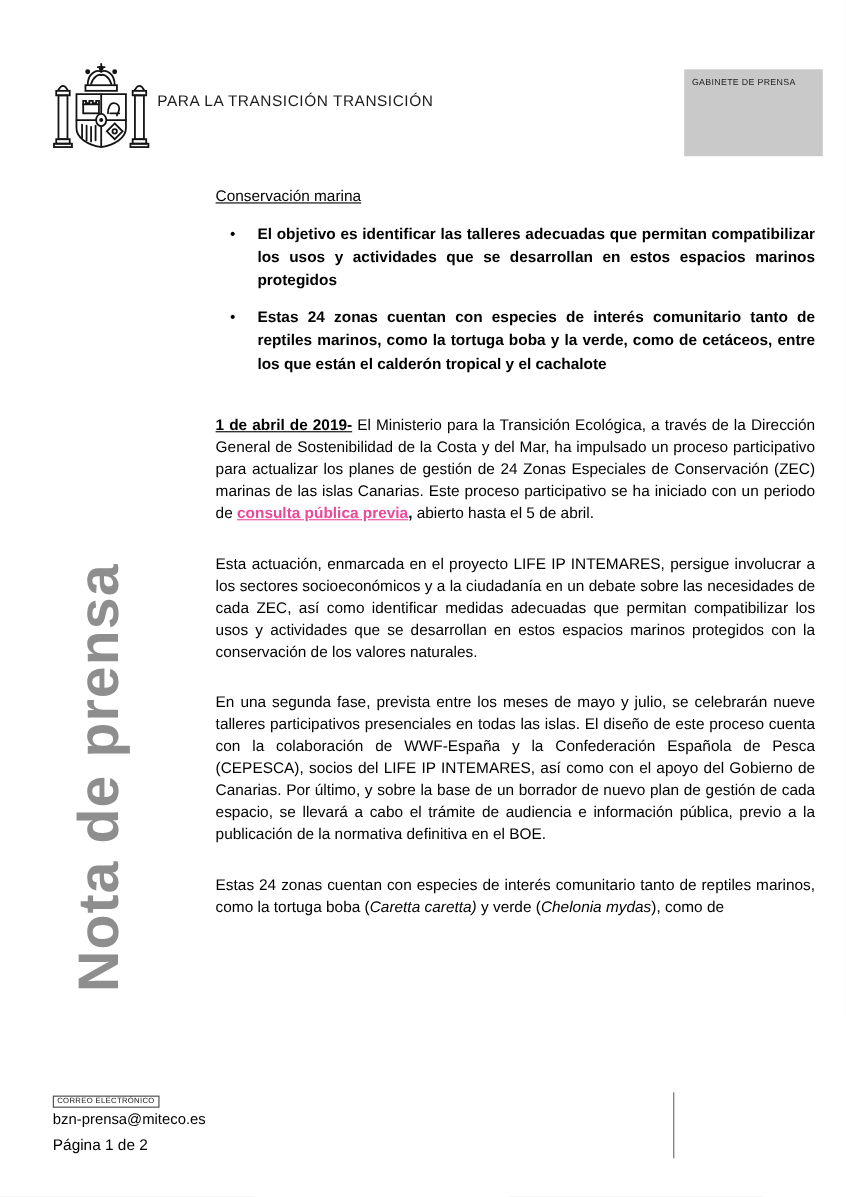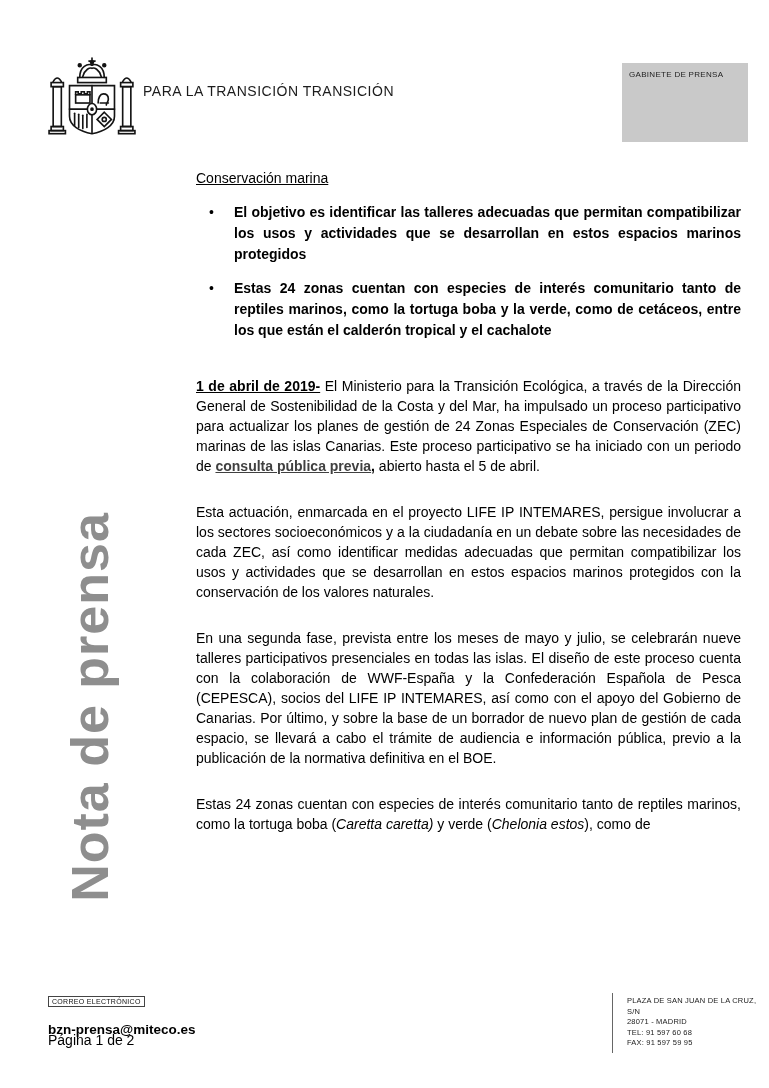--- a/index.html
+++ b/index.html
@@ -42,29 +42,29 @@
   .bullets { margin-top:16px; }
   .bullet { display:flex; margin-bottom:13px; }
   .bullet .dot { flex:none; width:38px; padding-left:13px; box-sizing:border-box; line-height:21px; }
   .bullet .btext { flex:1; font-weight:bold; text-align:justify; line-height:21px; }
 
   .bodytext { margin-top:35px; }
   .para { margin:0 0 26px 0; text-align:justify; line-height:20px; }
   .bold { font-weight:bold; }
   .underline { text-decoration:underline; }
   .italic { font-style:italic; }
-  .link { color:#404040; font-weight:bold; text-decoration:underline; cursor:pointer; }
+  .link { color:#ec4899; font-weight:bold; text-decoration:underline; cursor:pointer; }
 
   
   .footer-email { position:absolute; left:48px; top:990px; }
   .email-label {
     display:inline-block; border:1px solid #444; padding:1px 3px;
     font-size:7px; letter-spacing:0.3px; color:#111;
   }
-  .email-value { font-size:13.5px; margin-top:14px;font-weight:bold; }
+  .email-value { font-size:13.5px; margin-top:2px; }
   .page-indicator { position:absolute; left:48px; top:1032px; font-size:14px; }
   .footer-center { position:absolute; left:212px; top:991px; width:385px; text-align:center; }
   .usage-note { font-size:10.5px; line-height:13px; }
   .website { font-size:13px; font-weight:bold; margin-top:11px; }
   .footer-divider { position:absolute; left:612px; top:993px; width:1px; height:60px; background:#666; }
   .footer-address {
     position:absolute; left:627px; top:996px;
     font-size:7.5px; line-height:10.5px; letter-spacing:0.2px; color:#222;
   }
 </style>
@@ -149,35 +149,29 @@
     </div>
 
     <div class="bodytext">
 
       <p class="para"><span class="bold underline">1 de abril de 2019-</span><span> El Ministerio para la Transición Ecológica, a través de la Dirección General de Sostenibilidad de la Costa y del Mar, ha impulsado un proceso participativo para actualizar los planes de gestión de 24 Zonas Especiales de Conservación (ZEC) marinas de las islas Canarias. Este proceso participativo se ha iniciado con un periodo de </span><a class="link">consulta pública previa</a><span class="bold">,</span><span> abierto hasta el 5 de abril.</span></p>
 
       <p class="para">Esta actuación, enmarcada en el proyecto LIFE IP INTEMARES, persigue involucrar a los sectores socioeconómicos y a la ciudadanía en un debate sobre las necesidades de cada ZEC, así como identificar medidas adecuadas que permitan compatibilizar los usos y actividades que se desarrollan en estos espacios marinos protegidos con la conservación de los valores naturales.</p>
 
       <p class="para">En una segunda fase, prevista entre los meses de mayo y julio, se celebrarán nueve talleres participativos presenciales en todas las islas. El diseño de este proceso cuenta con la colaboración de WWF-España y la Confederación Española de Pesca (CEPESCA), socios del LIFE IP INTEMARES, así como con el apoyo del Gobierno de Canarias. Por último, y sobre la base de un borrador de nuevo plan de gestión de cada espacio, se llevará a cabo el trámite de audiencia e información pública, previo a la publicación de la normativa definitiva en el BOE.</p>
 
-      <p class="para"><span>Estas 24 zonas cuentan con especies de interés comunitario tanto de reptiles marinos, como la tortuga boba (</span><span class="italic">Caretta caretta)</span><span> y verde (</span><span class="italic">Chelonia estos</span><span>), como de</span></p>
+      <p class="para"><span>Estas 24 zonas cuentan con especies de interés comunitario tanto de reptiles marinos, como la tortuga boba (</span><span class="italic">Caretta caretta)</span><span> y verde (</span><span class="italic">Chelonia mydas</span><span>), como de</span></p>
 
     </div>
   </div>
 
   <div class="footer-email">
     <span class="email-label">CORREO ELECTRÓNICO</span>
     <div class="email-value">bzn-prensa@miteco.es</div>
   </div>
 
   <div class="page-indicator">Página 1 de 2</div>
 
 
   <div class="footer-divider"></div>
 
-  <div class="footer-address">
-    <div>PLAZA DE SAN JUAN DE LA CRUZ, S/N</div>
-    <div>28071 - MADRID</div>
-    <div>TEL: 91 597 60 68</div>
-    <div>FAX: 91 597 59 95</div>
-  </div>
 
 </div>
 
 </body></html>

